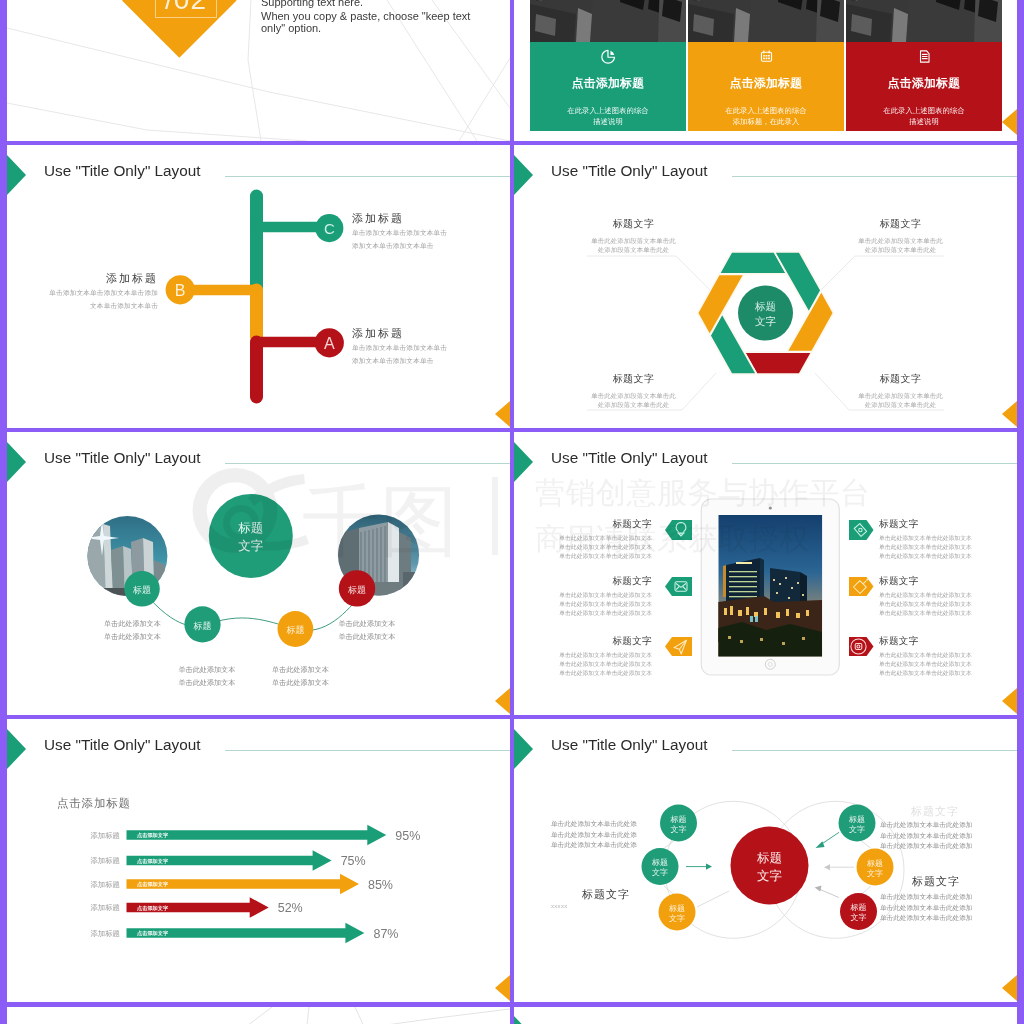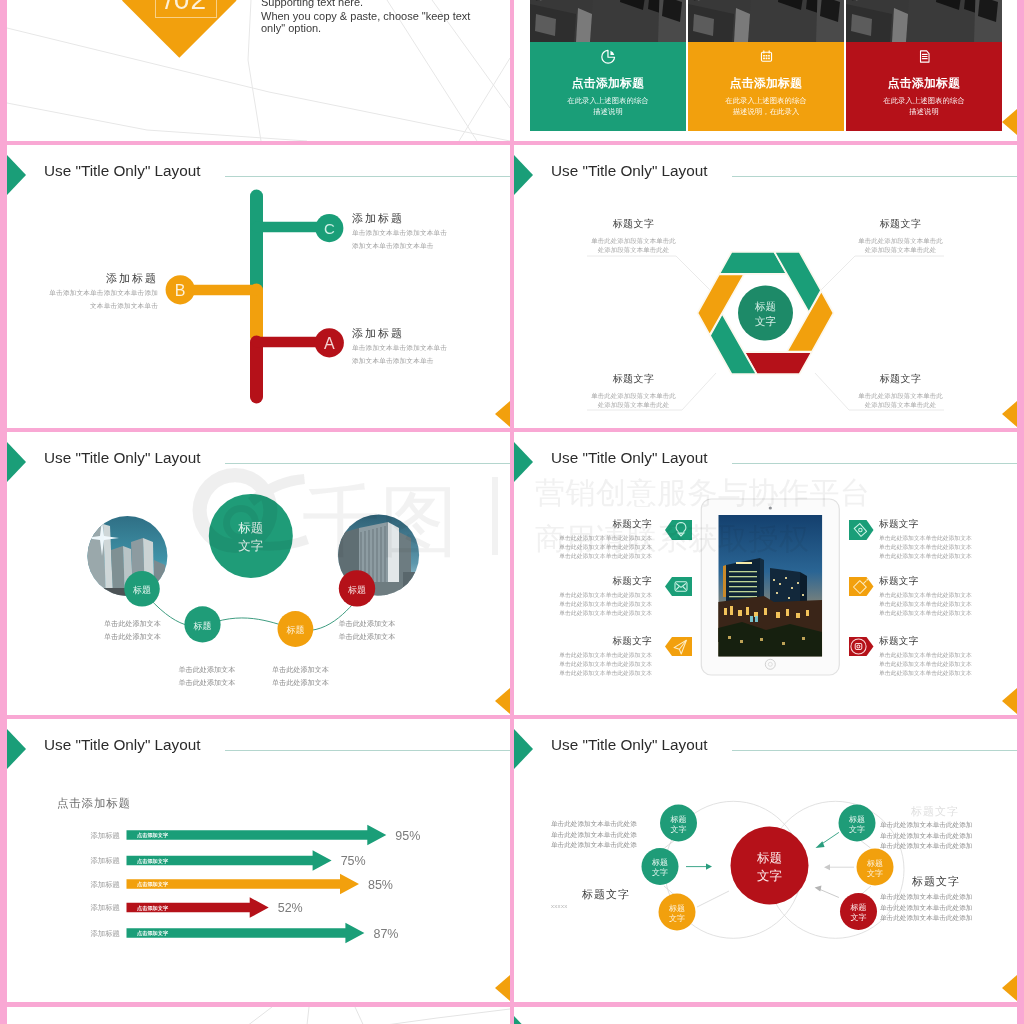--- a/index.html
+++ b/index.html
@@ -1,19 +1,19 @@
 <!DOCTYPE html>
 <html><head>
 <meta charset="utf-8">
 <title>PPT Template Preview</title>
 <style>
   html,body{margin:0;padding:0;}
   body{width:1024px;height:1024px;overflow:hidden;background:#e4e4e4;
        font-family:"Liberation Sans","DejaVu Sans",sans-serif;}
-  .page{position:relative;width:1024px;height:1024px;background:#f9a8d4;overflow:hidden;}
+  .page{position:relative;width:1024px;height:1024px;background:#8b5cf6;overflow:hidden;}
   .wm{position:absolute;left:17px;top:0;width:1024px;height:1024px;pointer-events:none;
       mix-blend-mode:multiply;opacity:.62;}
   .slide{position:absolute;background:#ffffff;overflow:hidden;}
   .cn{font-family:"Liberation Sans","DejaVu Sans",sans-serif;}
 
   
   .tri-green{position:absolute;width:0;height:0;
     border-top:20px solid transparent;border-bottom:20px solid transparent;
     border-left:19px solid #1a9e78;}
   .tri-orange{position:absolute;width:0;height:0;
@@ -39,21 +39,21 @@
   
   .s2{left:514px;top:-142px;width:503px;height:283px;}
   .s2-card{position:absolute;top:90px;width:156px;height:183px;}
   .s2-card.c0{left:16px;} .s2-card.c1{left:174px;} .s2-card.c2{left:332px;}
   .s2-photo{height:94px;background:#6a6a6a;overflow:hidden;position:relative;}
   .s2-photo svg{position:absolute;left:0;bottom:0;width:156px;height:94px;}
   .s2-panel{height:89px;text-align:center;}
   .c0 .s2-panel{background:#1a9e78;} .c1 .s2-panel{background:#f2a00d;} .c2 .s2-panel{background:#b51119;}
   .s2-icon{width:17px;height:17px;margin-top:6px;}
   .s2-t{color:#fff;font-size:11.8px;font-weight:bold;margin-top:9px;letter-spacing:.3px;line-height:1;}
-  .s2-d{color:#ffffff;font-size:7.3px;line-height:1;opacity:.95;margin-top:7px;letter-spacing:.1px;}
+  .s2-d{color:#ffffff;font-size:7.3px;line-height:1;opacity:.95;margin-top:17px;letter-spacing:.1px;}
   .s2-d + .s2-d{margin-top:4px;}
 
   
   .s3{left:7px;top:145px;width:503px;height:283px;}
   .s3-svg{position:absolute;left:0;top:0;width:503px;height:283px;}
   .s3-blk{position:absolute;}
   .s3-h{color:#3a3a3a;font-size:11px;letter-spacing:2px;line-height:1;}
   .s3-p{color:#a0a0a0;font-size:6.6px;letter-spacing:.2px;margin-top:6px;line-height:1;}
   .s3-c{left:345px;top:68px;} .s3-a{left:345px;top:183px;}
   .s3-b{left:32px;top:128px;width:119px;text-align:right;}
@@ -212,21 +212,21 @@
               <rect x="9.6" y="13" width="3.4" height="3" rx=".6"></rect>
               <rect x="14.3" y="13" width="3.4" height="3" rx=".6"></rect>
               <rect x="19" y="13" width="3.4" height="3" rx=".6"></rect>
               <rect x="9.6" y="18" width="3.4" height="3" rx=".6"></rect>
               <rect x="14.3" y="18" width="3.4" height="3" rx=".6"></rect>
               <rect x="19" y="18" width="3.4" height="3" rx=".6"></rect>
             </g>
         </svg>
         <div class="s2-t cn">点击添加标题</div>
         <div class="s2-d cn">在此录入上述图表的综合</div>
-        <div class="s2-d cn">描述说明，在此录入</div>
+        <div class="s2-d cn">添加标题，在此录入</div>
       </div>
     </div>
     <div class="s2-card c2">
       <div class="s2-photo p2">
           <svg viewBox="0 0 156 94" preserveAspectRatio="none">
             <g transform="translate(0,0)">
               <rect width="156" height="94" fill="#383838"></rect>
               <path d="M0 14 L60 -6 L72 24 L0 44 Z" fill="#9a9a9a"></path>
               <path d="M0 24 L54 6 L62 28 L0 48 Z" fill="#6a6a6a"></path>
               <path d="M4 36 L30 27 L33 44 L6 53 Z" fill="#2a2a2a"></path>

